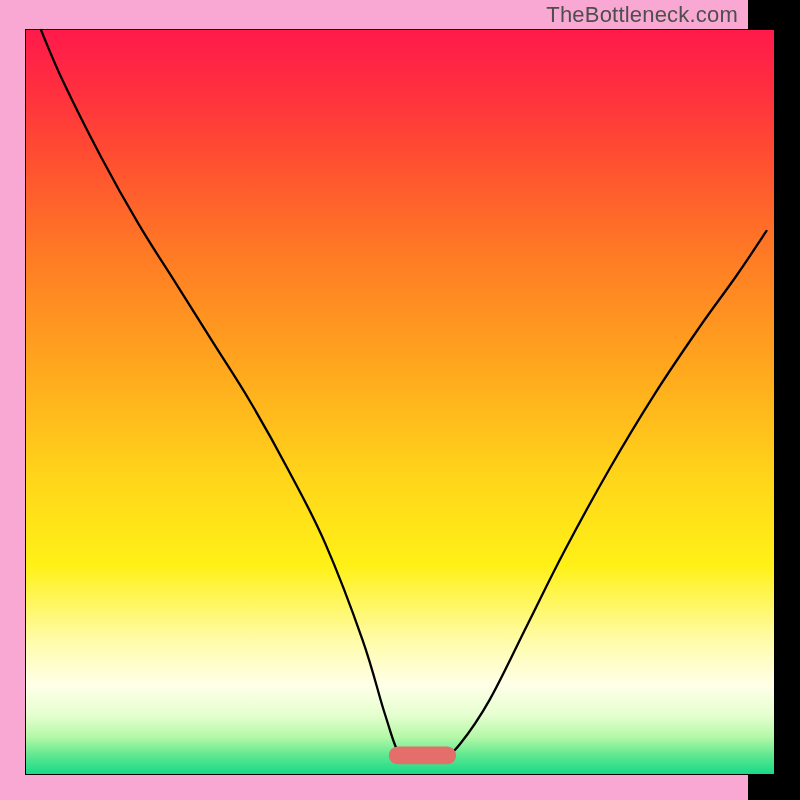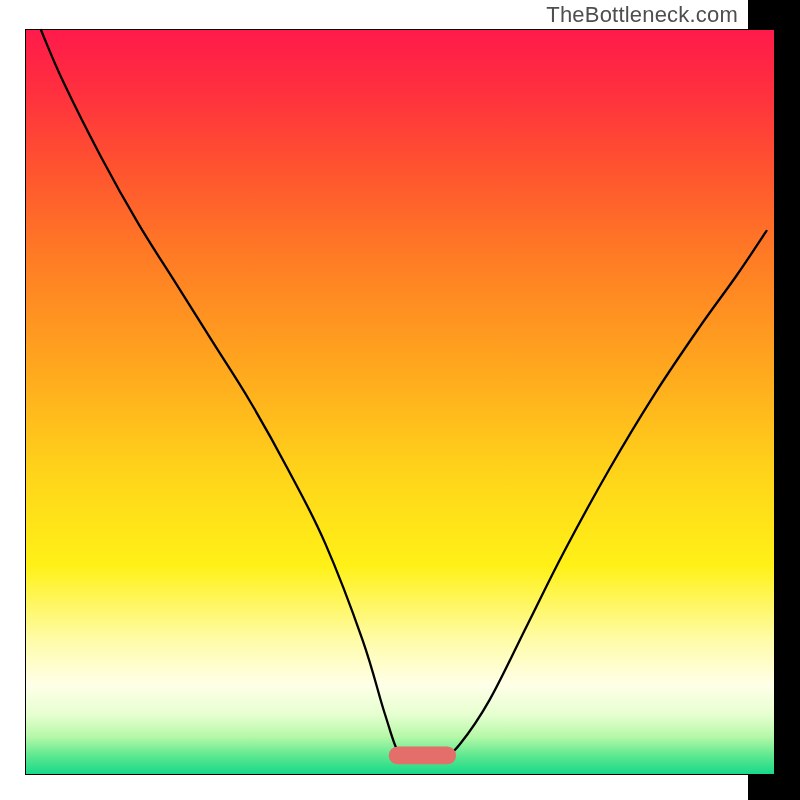--- a/index.html
+++ b/index.html
@@ -8,21 +8,21 @@
     width: 800px;
     height: 800px;
     background: #000;
     overflow: hidden;
     font-family: Arial, Helvetica, sans-serif;
   }
   .frame {
     position: relative;
     width: 748px;
     height: 800px;
-    background: #ffffff;
+    background: #f9a8d4;
   }
   .watermark {
     position: absolute;
     top: 2px;
     right: 10px;
     color: #4e4e4e;
     font-size: 22px;
     font-weight: 500;
     letter-spacing: 0.2px;
     z-index: 5;

